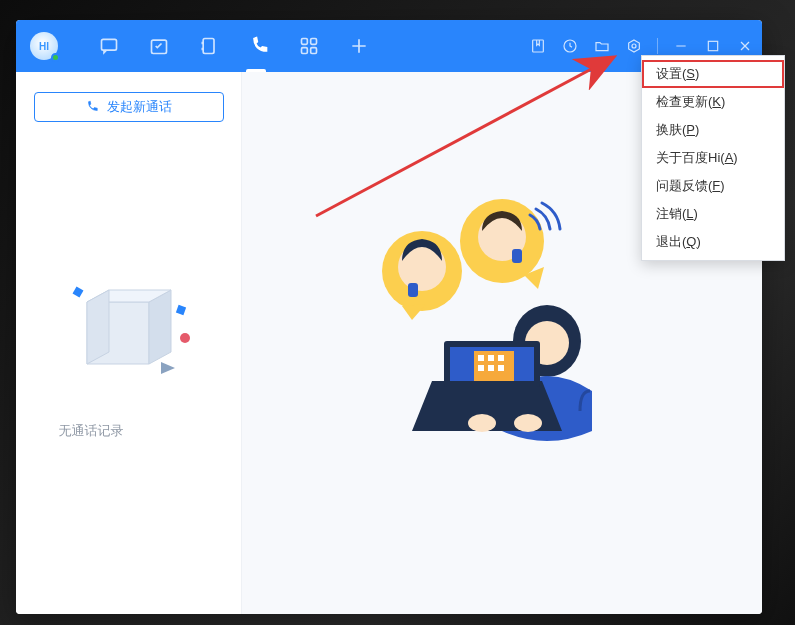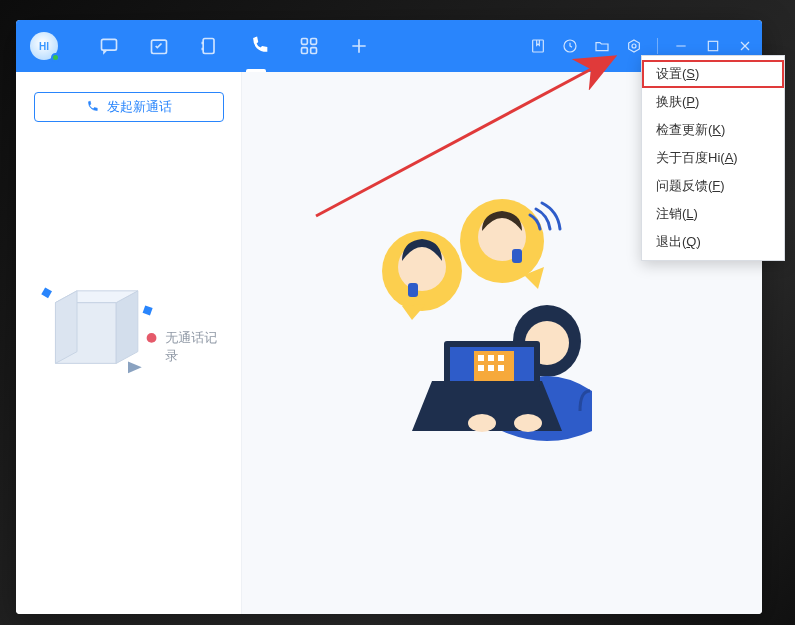--- a/index.html
+++ b/index.html
@@ -74,21 +74,21 @@
   .new-call-btn {
     width: 190px; height: 30px;
     border: 1px solid #2985fc; border-radius: 4px;
     background: #fff; color: #2985fc;
     display:flex; align-items:center; justify-content:center; gap:8px;
     font-size: 13px; cursor:pointer;text-align:right;
   }
   .new-call-btn svg { width:14px; height:14px; }
   .new-call-btn svg * { fill:#2985fc; stroke:#2985fc; }
 
-  .empty-area { margin-top: 150px; display:flex; flex-direction:row; align-items:center; }
+  .empty-area { margin-top: 150px; display:flex; flex-direction:column; }
   .box-illus { width: 140px; height: 120px; position:relative; }
   .empty-text { margin-top: 30px; color:#8f98a5; font-size:13px; }
 
   .main { flex:1; background:#f7f9fc; position:relative; }
   .main-illus { position:absolute; left:50%; top:46%; transform:translate(-50%,-50%); width:300px; height:260px; }
 
   
   .dropdown {
     position: absolute;
     left: 641px; top: 55px;
@@ -281,24 +281,24 @@
       </svg>
     </div>
   </div>
 </div>
 
 <div class="dropdown">
   <div class="menu-item highlight">
     <span><span>设置</span>(<u>S</u>)</span>
   </div>
   <div class="menu-item">
+    <span><span>检查更新</span>(<u>K</u>)</span>
+  </div>
+  <div class="menu-item">
     <span><span>换肤</span>(<u>P</u>)</span>
-  </div>
-  <div class="menu-item">
-    <span><span>检查更新</span>(<u>K</u>)</span>
   </div>
   <div class="menu-item">
     <span><span>关于百度Hi</span>(<u>A</u>)</span>
   </div>
   <div class="menu-item">
     <span><span>问题反馈</span>(<u>F</u>)</span>
   </div>
   <div class="menu-item">
     <span><span>注销</span>(<u>L</u>)</span>
   </div>

